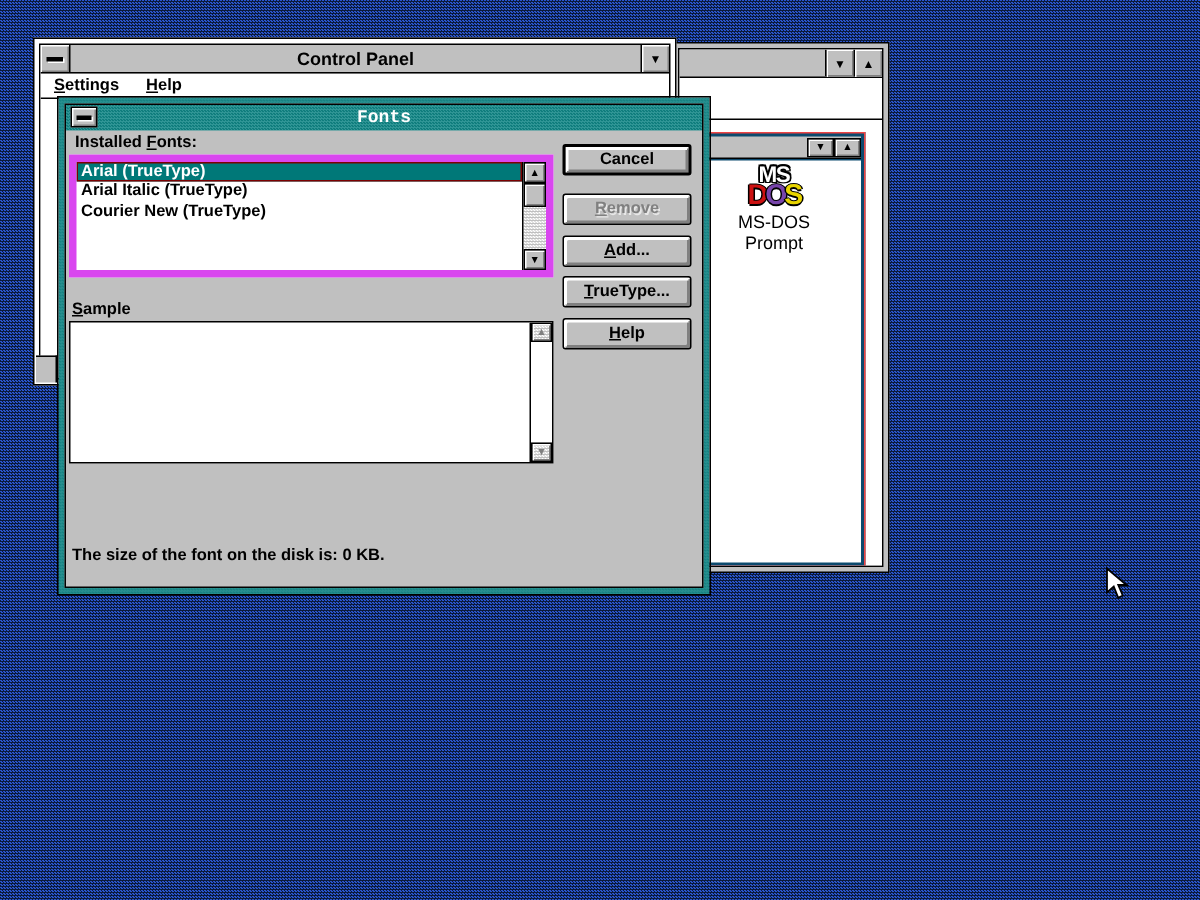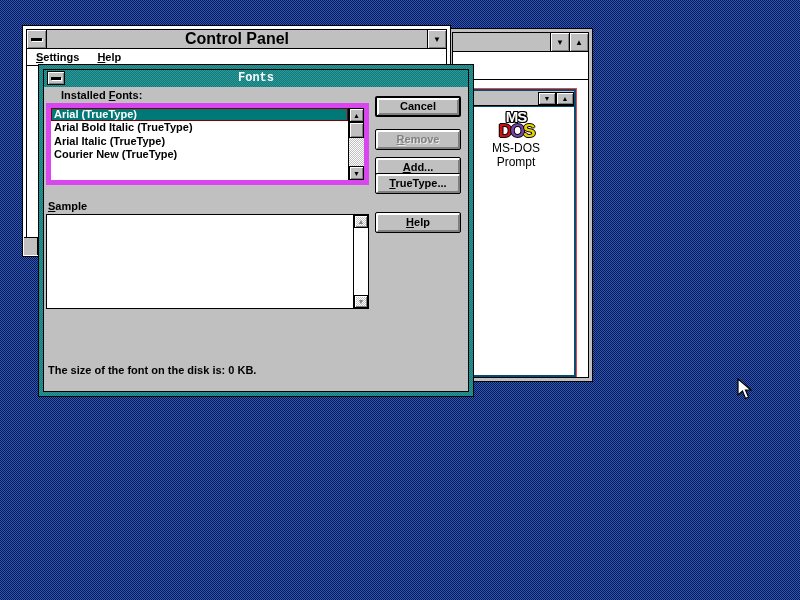--- a/index.html
+++ b/index.html
@@ -31,21 +31,21 @@
     height:19px;
     background:#c0c0c0;
     border-bottom:1px solid #000;
     display:flex;
     align-items:stretch;
     position:relative;
   }
   .titlebar .title {
     flex:1;
     text-align:center;
-    font-size:16px;
+    font-size:12px;
     line-height:18px;
     color:#000;
   }
   .sysbox {
     width:20px;
     background:#c0c0c0;
     border-right:1px solid #000;
     box-shadow:inset 1px 1px 0 #fff, inset -1px -1px 0 #808080;
     display:flex; align-items:center; justify-content:center;
   }
@@ -283,44 +283,43 @@
 <div class="dlg-frame" style="left:38px; top:64px; width:436px; height:333px; z-index:3;">
   <div class="dlg-inner">
     <div class="dlg-titlebar">
       <div class="dlg-sysbox">
           <div class="minus"></div>
         </div>
       <div class="title">Fonts</div>
     </div>
     <div class="dlg-body">
 
-      <div class="label" style="left:17px; top:2px;"><span>Installed </span><span class="u">F</span><span>onts:</span></div>
+      <div class="label" style="left:6px; top:2px;"><span>Installed </span><span class="u">F</span><span>onts:</span></div>
 
       <div class="listbox">
         <div class="list-rows">
           <div class="list-row selected">Arial (TrueType)</div>
-          <div class="list-row">Arial Bold Italic (TrueType)</div>
           <div class="list-row">Arial Italic (TrueType)</div>
           <div class="list-row">Courier New (TrueType)</div>
         </div>
         <div class="vscroll">
           <div class="scroll-btn top">
               <span>▲</span>
             </div>
           <div class="scroll-thumb"></div>
           <div class="scroll-btn bottom">
               <span>▼</span>
             </div>
         </div>
       </div>
 
       <button class="btn default" style="top:9px;">Cancel</button>
       <button class="btn disabled" style="top:42px;"><span class="u">R</span><span>emove</span></button>
       <button class="btn" style="top:70px;"><span class="u">A</span><span>dd...</span></button>
-      <button class="btn" style="top:86px;"><span class="u">T</span><span>rueType...</span></button>
+      <button class="btn" style="top:97px;"><span class="u">T</span><span>rueType...</span></button>
       <button class="btn" style="top:125px;"><span class="u">H</span><span>elp</span></button>
 
       <div class="label" style="left:4px; top:113px;"><span class="u">S</span><span>ample</span></div>
 
       <div class="samplebox">
         <div class="vscroll">
           <div class="scroll-btn top disabled">
               <span>▲</span>
             </div>
           <div class="scroll-btn bottom disabled">

